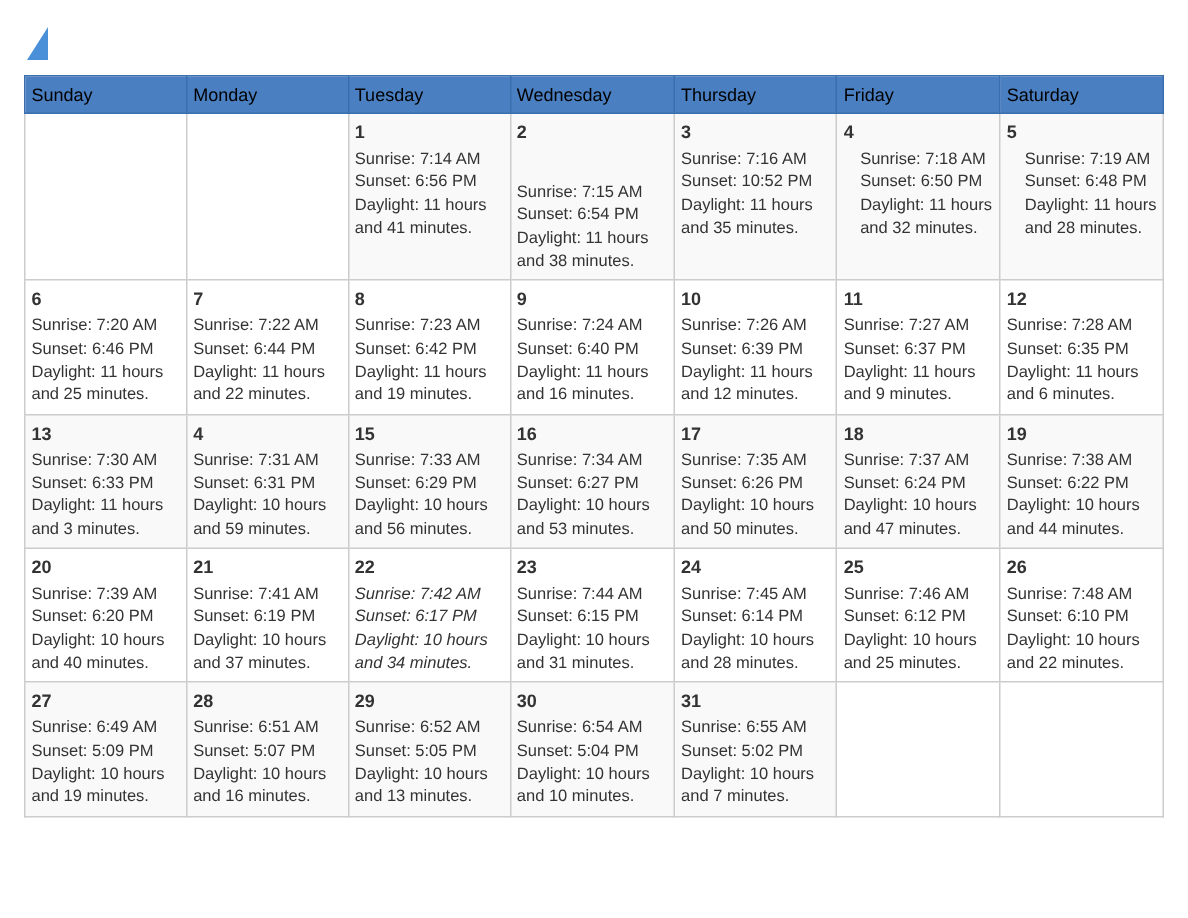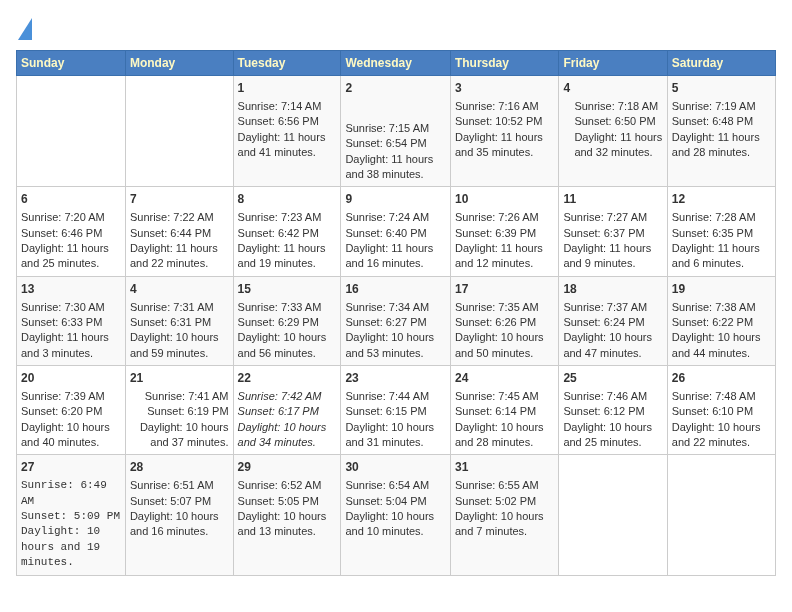--- a/index.html
+++ b/index.html
@@ -55,25 +55,25 @@
       font-weight: normal;
       color: #555;
     }
     table {
       width: 100%;
       border-collapse: collapse;
       font-size: 11px;
     }
     thead tr th {
       background-color: #4a7fc1;
-      color: #fef9c3;
+      color: #000000;
       padding: 5px 4px;
       text-align: left;
       font-size: 12px;
-      font-weight: bold;
+      font-weight: normal;
       border: 1px solid #3a6fad;
     }
     tbody tr td {
       border: 1px solid #ccc;
       vertical-align: top;
       padding: 4px;
       width: 113px;
       min-height: 70px;
       color: #333;
       line-height: 1.4;
@@ -152,21 +152,21 @@
 Daylight: 11 hours and 35 minutes.</div>
         </td>
         <td>
           <span class="day-num">4</span>
           <div class="cell-content" style="white-space: pre-line; margin-left: 11px;">Sunrise: 7:18 AM
 Sunset: 6:50 PM
 Daylight: 11 hours and 32 minutes.</div>
         </td>
         <td>
           <span class="day-num">5</span>
-          <div class="cell-content" style="white-space: pre-line;">Sunrise: 7:19 AM
+          <div class="cell-content" style="white-space: pre-line; margin-left: 12px;">Sunrise: 7:19 AM
 Sunset: 6:48 PM
 Daylight: 11 hours and 28 minutes.</div>
         </td>
       </tr>
       <tr>
         <td>
           <span class="day-num">6</span>
           <div class="cell-content" style="white-space: pre-line;">Sunrise: 7:20 AM
 Sunset: 6:46 PM
 Daylight: 11 hours and 25 minutes.</div>
@@ -254,21 +254,21 @@
       </tr>
       <tr>
         <td>
           <span class="day-num">20</span>
           <div class="cell-content" style="white-space: pre-line;">Sunrise: 7:39 AM
 Sunset: 6:20 PM
 Daylight: 10 hours and 40 minutes.</div>
         </td>
         <td>
           <span class="day-num">21</span>
-          <div class="cell-content" style="white-space: pre-line; text-align: right;">Sunrise: 7:41 AM
+          <div class="cell-content" style="white-space: pre-line;">Sunrise: 7:41 AM
 Sunset: 6:19 PM
 Daylight: 10 hours and 37 minutes.</div>
         </td>
         <td>
           <span class="day-num">22</span>
           <div class="cell-content" style="white-space: pre-line; font-style: italic;">Sunrise: 7:42 AM
 Sunset: 6:17 PM
 Daylight: 10 hours and 34 minutes.</div>
         </td>
         <td>
@@ -292,21 +292,21 @@
         <td>
           <span class="day-num">26</span>
           <div class="cell-content" style="white-space: pre-line;">Sunrise: 7:48 AM
 Sunset: 6:10 PM
 Daylight: 10 hours and 22 minutes.</div>
         </td>
       </tr>
       <tr>
         <td>
           <span class="day-num">27</span>
-          <div class="cell-content" style="white-space: pre-line; font-family: Liberation Mono, monospace;">Sunrise: 6:49 AM
+          <div class="cell-content" style="white-space: pre-line;">Sunrise: 6:49 AM
 Sunset: 5:09 PM
 Daylight: 10 hours and 19 minutes.</div>
         </td>
         <td>
           <span class="day-num">28</span>
           <div class="cell-content" style="white-space: pre-line;">Sunrise: 6:51 AM
 Sunset: 5:07 PM
 Daylight: 10 hours and 16 minutes.</div>
         </td>
         <td>

